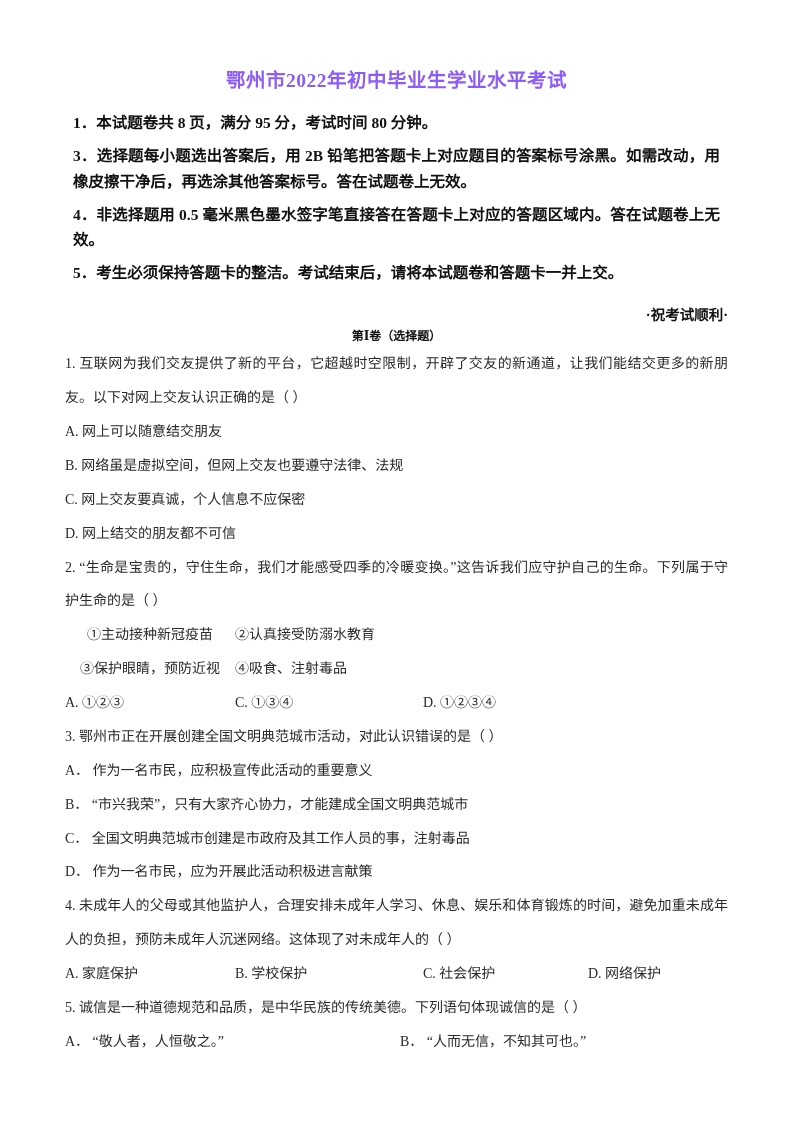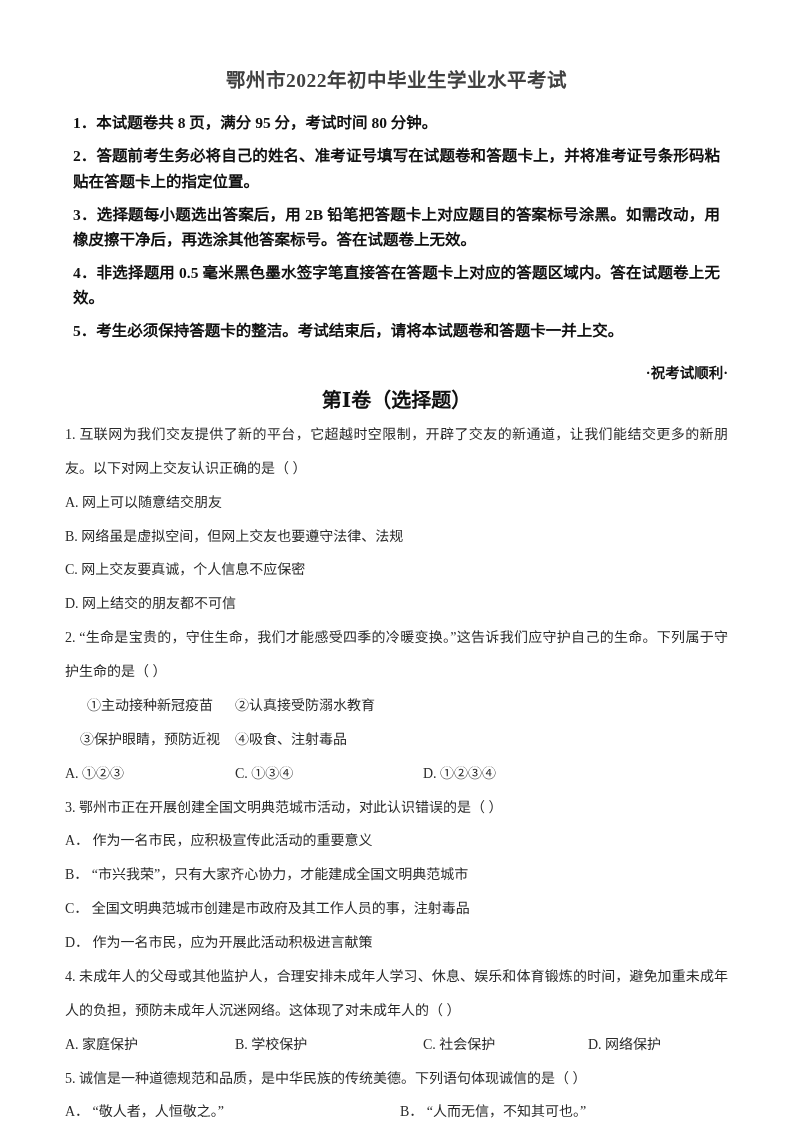--- a/index.html
+++ b/index.html
@@ -26,21 +26,21 @@
 
   
   .doc-title {
     text-align: center;
     font-weight: bold;
     font-size: 19.5px;
     letter-spacing: 0.5px;
     margin: 0;
     padding-top: 68px;
     line-height: 1.35;
-    color: #404040;
+    color: #8b5cf6;
   }
 
   
   .notice {
     margin-top: 16px;
   }
   .notice-heading {
     font-weight: bold;
     font-size: 15.5px;
     line-height: 1.55;
@@ -62,21 +62,21 @@
     text-align: right;
     font-weight: bold;
     font-size: 14.5px;
     line-height: 1.5;
     margin: 20px 0 0 0;
     color: #111;
   }
   .section-heading {
     text-align: center;
     font-weight: bold;
-    font-size: 20px;
+    font-size: 12px;
     line-height: 1.55;
     margin: 0 0 2px 0;
     color: #111;
   }
 
   
   .questions {
     margin-top: 2px;
   }
   .q-block {
@@ -140,21 +140,20 @@
 </style>
 </head>
 <body>
 
 <div class="page">
 
   <h1 class="doc-title">鄂州市2022年初中毕业生学业水平考试</h1>
 
   <div class="notice">
     <p class="notice-item">1．本试题卷共 8 页，满分 95 分，考试时间 80 分钟。</p>
-    <p class="notice-item">2．答题前考生务必将自己的姓名、准考证号填写在试题卷和答题卡上，并将准考证号条形码粘贴在答题卡上的指定位置。</p>
     <p class="notice-item">3．选择题每小题选出答案后，用 2B 铅笔把答题卡上对应题目的答案标号涂黑。如需改动，用橡皮擦干净后，再选涂其他答案标号。答在试题卷上无效。</p>
     <p class="notice-item">4．非选择题用 0.5 毫米黑色墨水签字笔直接答在答题卡上对应的答题区域内。答在试题卷上无效。</p>
     <p class="notice-item">5．考生必须保持答题卡的整洁。考试结束后，请将本试题卷和答题卡一并上交。</p>
   </div>
 
   <p class="wish-line">·祝考试顺利·</p>
   <p class="section-heading">第Ⅰ卷（选择题）</p>
 
   <div class="questions">
 

